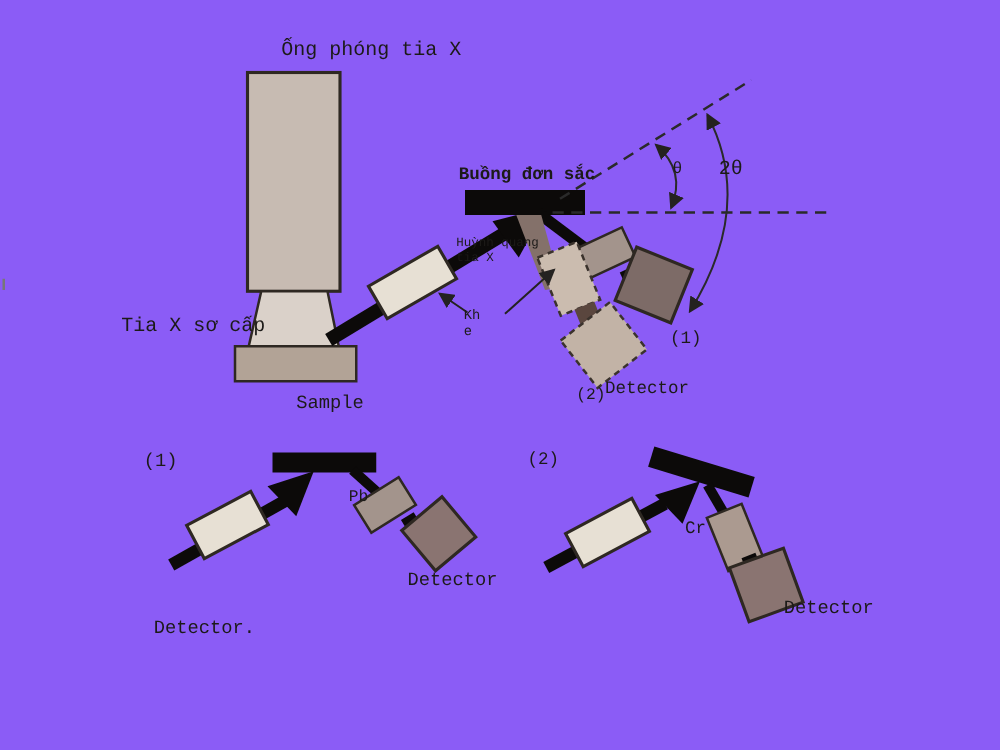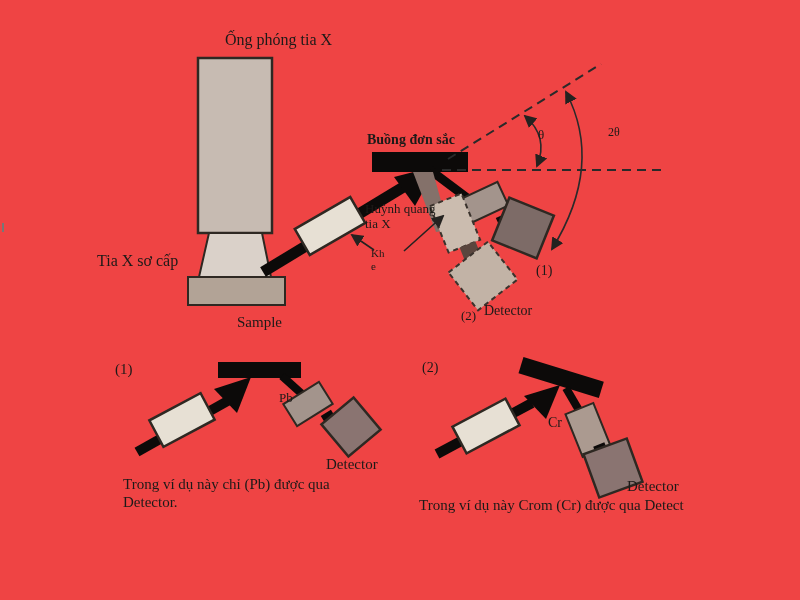--- a/index.html
+++ b/index.html
@@ -1,18 +1,18 @@
 <!DOCTYPE html>
 <html><head>
 <meta charset="utf-8">
 <style>
   html,body{margin:0;padding:0;background:#fff;}
   #canvas{
-    position:relative;width:800px;height:600px;background:#ef4444;
-    font-family:Liberation Serif, serif;color:#1c1a18;overflow:hidden;
+    position:relative;width:800px;height:600px;background:#8b5cf6;
+    font-family:Liberation Mono, monospace;color:#1c1a18;overflow:hidden;
   }
   .lbl{position:absolute;white-space:nowrap;line-height:1.15;}
   .svg-layer{position:absolute;left:0;top:0;}
 </style>
 </head>
 <body>
 
 <div id="canvas">
 
   <svg class="svg-layer" width="800" height="600" viewBox="0 0 800 600">
@@ -77,44 +77,42 @@
   </svg>
 
   <div class="lbl" style="left:225px;top:31px;font-size:16px;">Ống phóng tia X</div>
 
   <div class="lbl" style="left:367px;top:132px;font-size:14px;font-weight:600;">Buồng đơn sắc</div>
 
   <div class="lbl" style="left:97px;top:252px;font-size:16px;">Tia X sơ cấp</div>
 
   <div class="lbl" style="left:209px;top:314px;font-size:15px;margin-left:28px;">Sample</div>
 
-  <div class="lbl" style="left:365px;top:202px;font-size:13px;">
+  <div class="lbl" style="left:365px;top:190px;font-size:10px;">
     <div>Huỳnh quang</div>
     <div>tia X</div>
   </div>
 
   <div class="lbl" style="left:371px;top:247px;font-size:11px;">
     <div>Kh</div>
     <div>e</div>
   </div>
 
   <div class="lbl" style="left:538px;top:128px;font-size:13px;">θ</div>
 
-  <div class="lbl" style="left:608px;top:126px;font-size:12px;">2θ</div>
+  <div class="lbl" style="left:575px;top:126px;font-size:16px;">2θ</div>
 
   <div class="lbl" style="left:536px;top:263px;font-size:14px;">(1)</div>
 
   <div class="lbl" style="left:461px;top:309px;font-size:13px;">(2)</div>
 
   <div class="lbl" style="left:484px;top:303px;font-size:14px;">Detector</div>
 
   <div class="lbl" style="left:115px;top:361px;font-size:15px;">(1)</div>
   <div class="lbl" style="left:279px;top:391px;font-size:13px;">Pb</div>
   <div class="lbl" style="left:326px;top:456px;font-size:15px;">Detector</div>
-  <div class="lbl" style="left:123px;top:476px;font-size:15px;">Trong ví dụ này chỉ (Pb) được qua</div>
   <div class="lbl" style="left:123px;top:494px;font-size:15px;text-align:center;">Detector.</div>
 
   <div class="lbl" style="left:422px;top:360px;font-size:14px;">(2)</div>
   <div class="lbl" style="left:548px;top:403px;font-size:14px;margin-top:12px;">Cr</div>
   <div class="lbl" style="left:627px;top:478px;font-size:15px;">Detector</div>
-  <div class="lbl" style="left:419px;top:497px;font-size:15px;">Trong ví dụ này Crom (Cr) được qua Detect</div>
 
 </div>
 
 </body></html>

